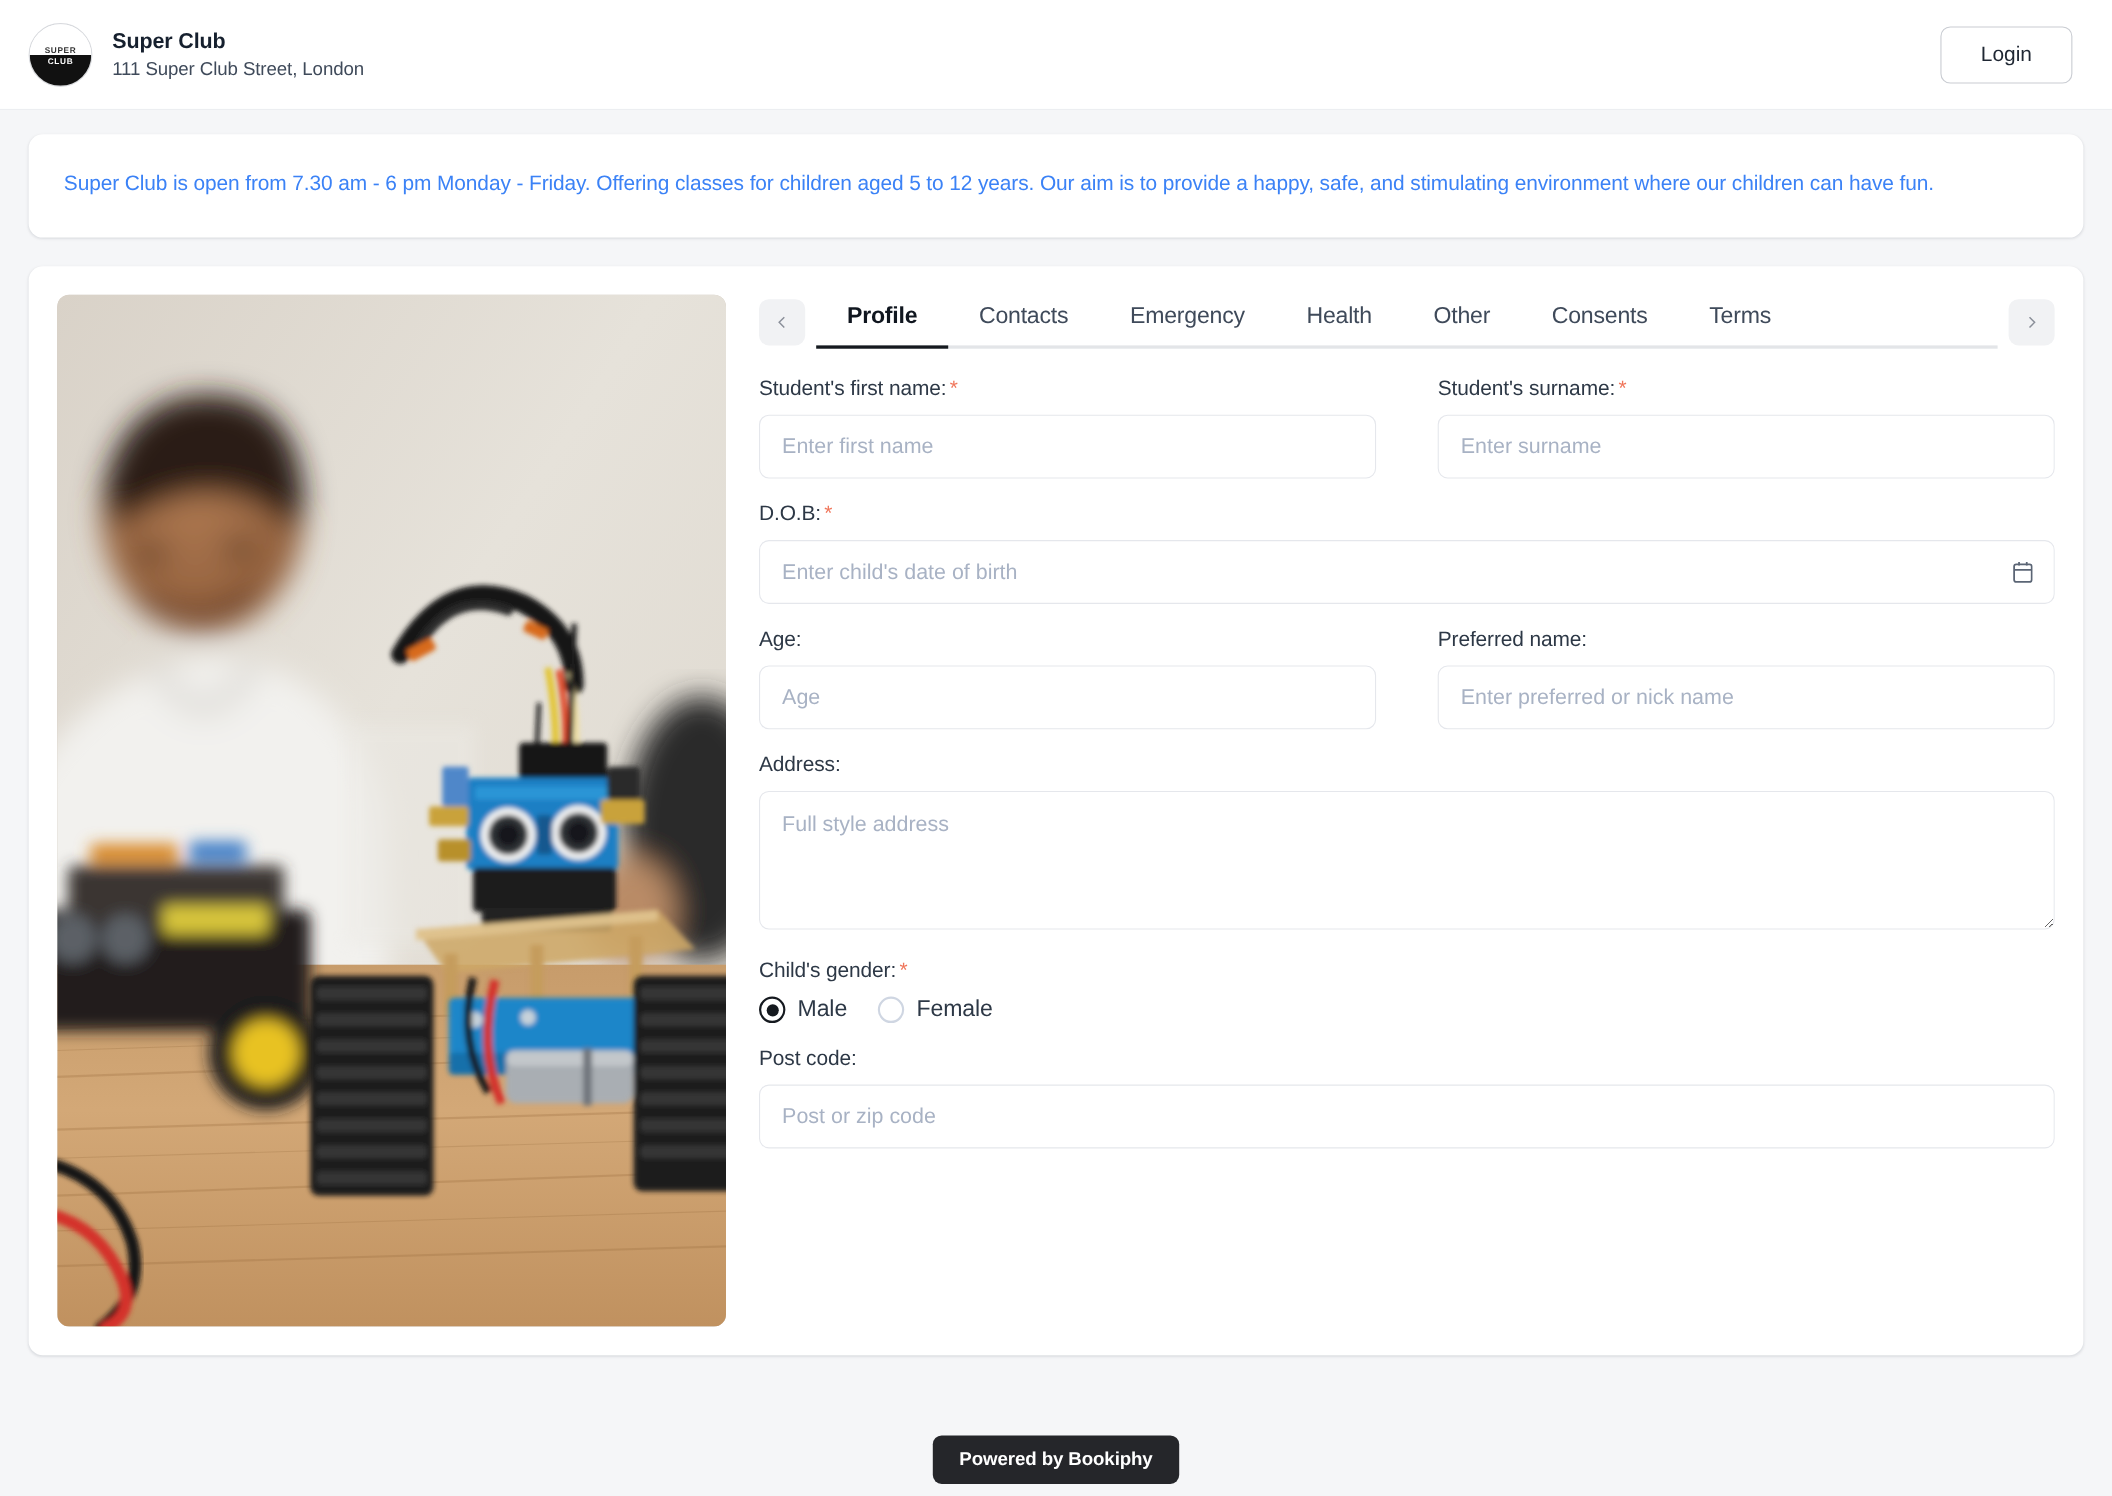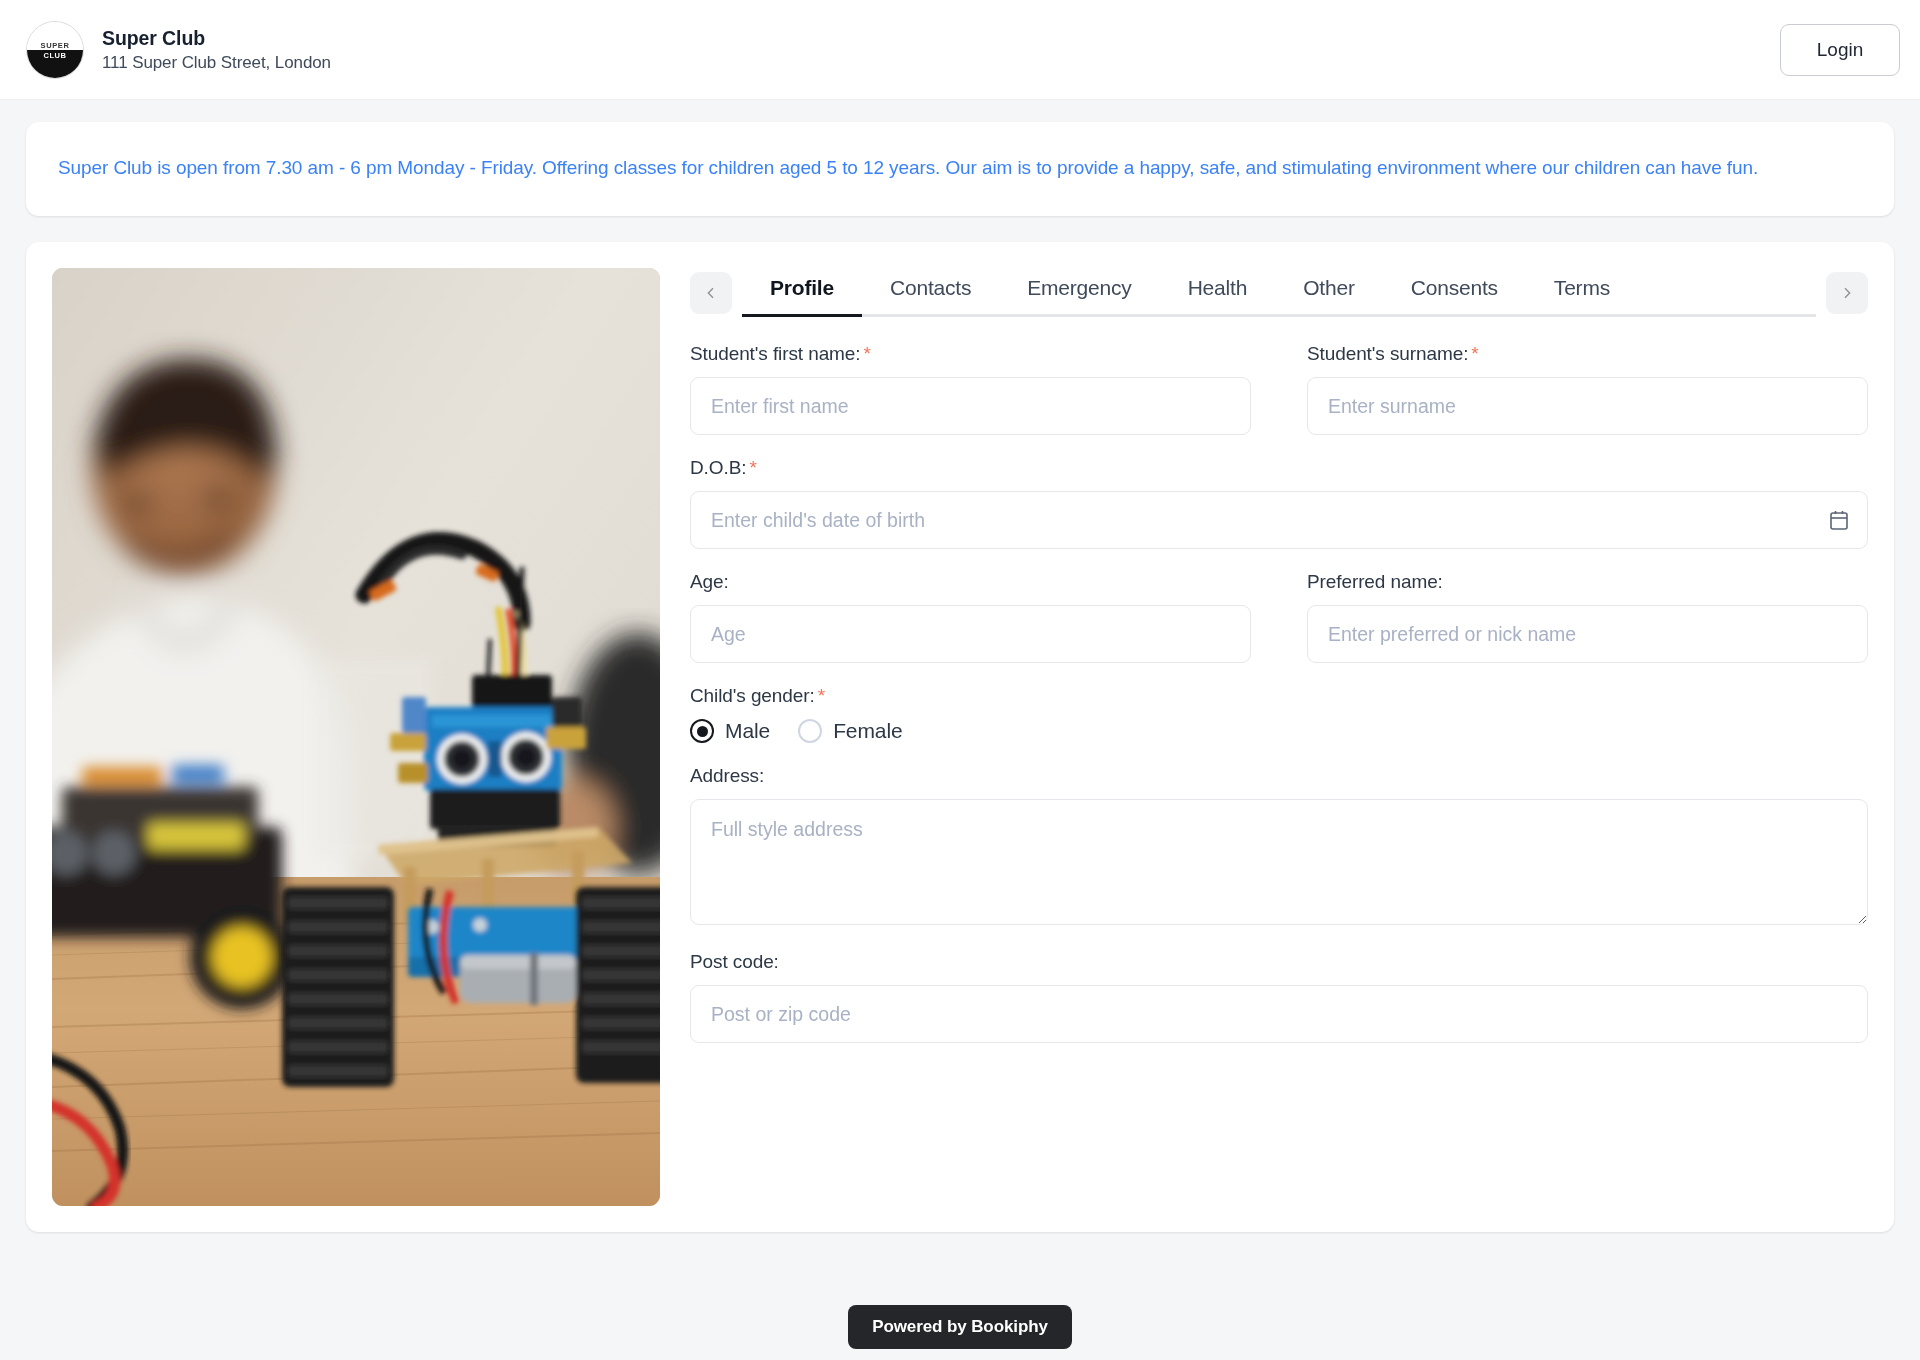--- a/index.html
+++ b/index.html
@@ -16,21 +16,21 @@
     color: #1f2733;
     -webkit-font-smoothing: antialiased;
   }
 
   
   .header {
     height: 100px;
     background: #ffffff;
     display: flex;
     align-items: center;
-    padding: 0 20px 0 26px;
+    padding: 0 36px 0 26px;
     border-bottom: 1px solid #eceef1;
     position: relative;
     z-index: 5;
   }
   .brand { display: flex; align-items: center; gap: 18px; }
 
   .logo {
     width: 58px; height: 58px;
     border-radius: 50%;
     border: 1px solid #d8dade;
@@ -523,43 +523,43 @@
           <input class="inp" type="text" placeholder="Age" style="">
         </div>
         <div class="field">
           <label class="lbl">Preferred name:</label>
           <input class="inp" type="text" placeholder="Enter preferred or nick name" style="">
         </div>
       </div>
 
       <div class="row">
         <div class="field full">
+          <label class="lbl">Address:</label>
+          <textarea class="ta" placeholder="Full style address" style=""></textarea>
+        </div>
+      </div>
+
+      <div class="row">
+        <div class="field full">
           <label class="lbl"><span>Child's gender:</span><span class="req">*</span></label>
           <div class="radio-group">
             <div class="radio-item">
               <span class="radio checked"></span>
               <span class="radio-label">Male</span>
             </div>
             <div class="radio-item">
               <span class="radio"></span>
               <span class="radio-label">Female</span>
             </div>
           </div>
         </div>
       </div>
 
       <div class="row">
         <div class="field full">
-          <label class="lbl">Address:</label>
-          <textarea class="ta" placeholder="Full style address" style=""></textarea>
-        </div>
-      </div>
-
-      <div class="row">
-        <div class="field full">
           <label class="lbl">Post code:</label>
           <input class="inp" type="text" placeholder="Post or zip code" style="">
         </div>
       </div>
 
     </div>
   </div>
 </div>
 
 <div class="footer">

